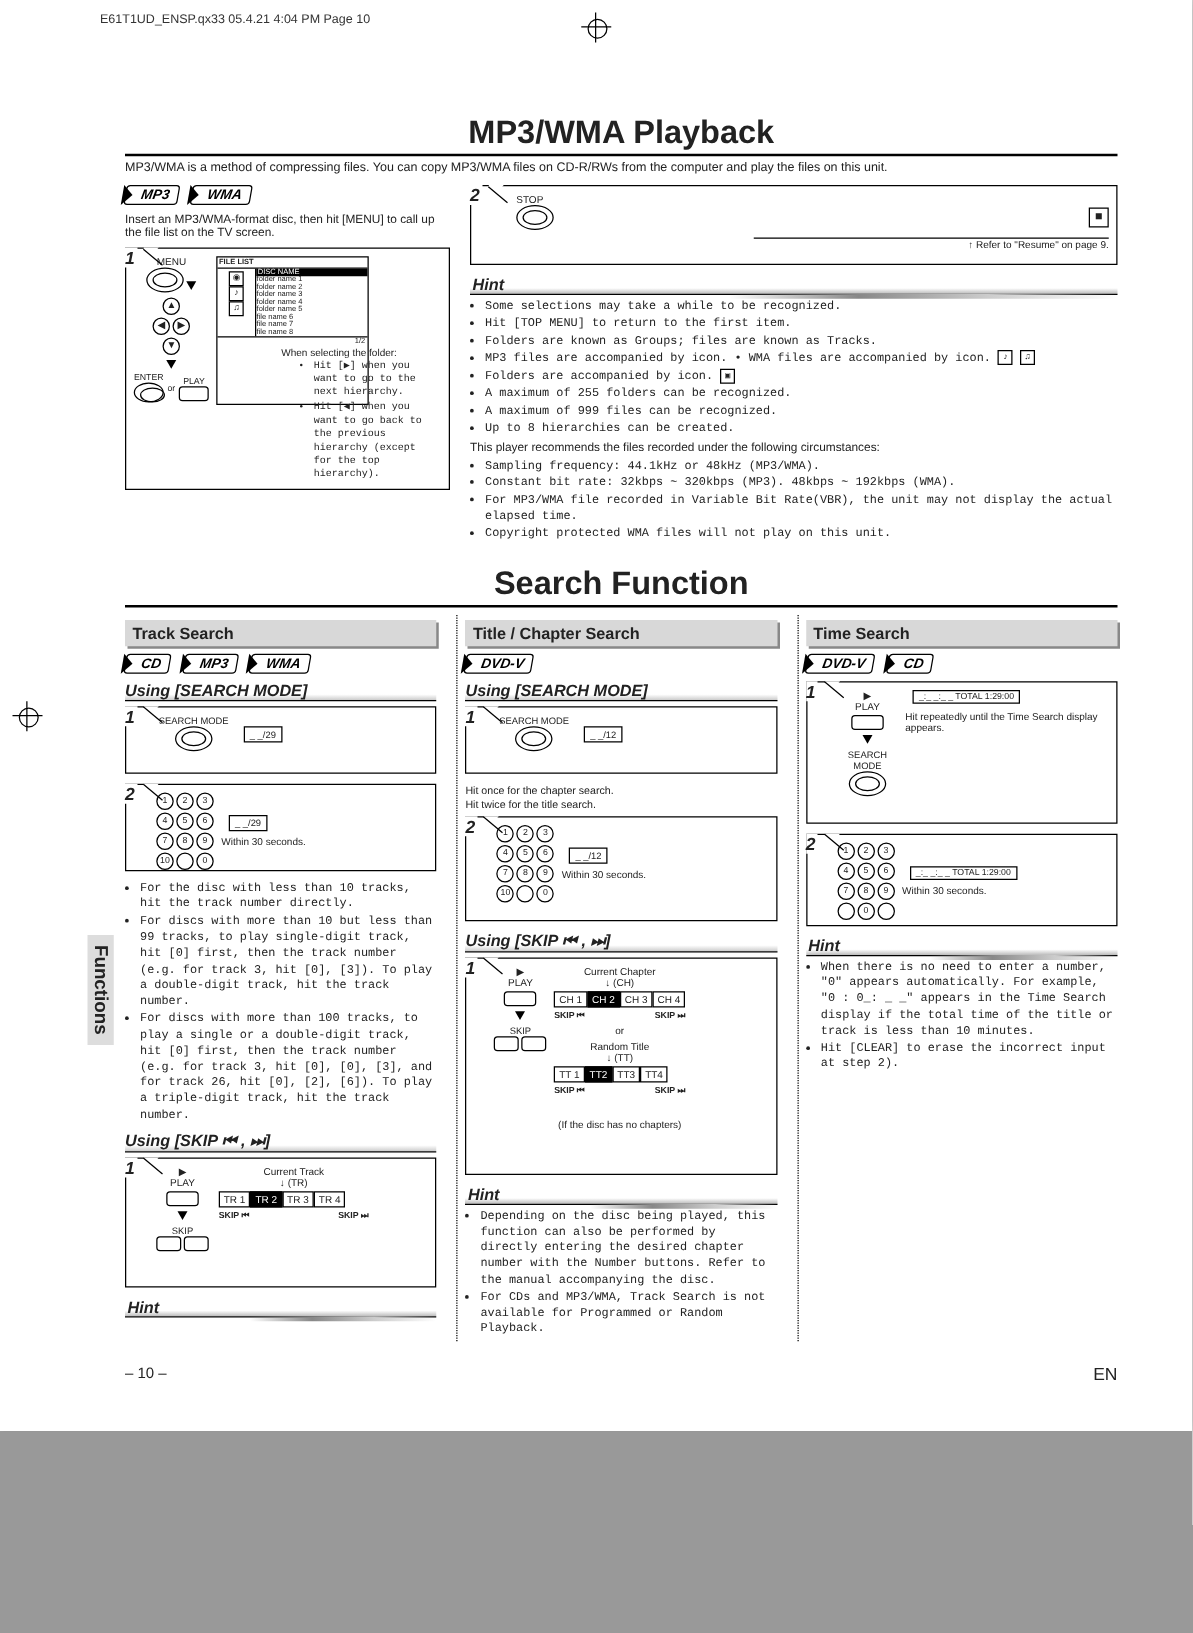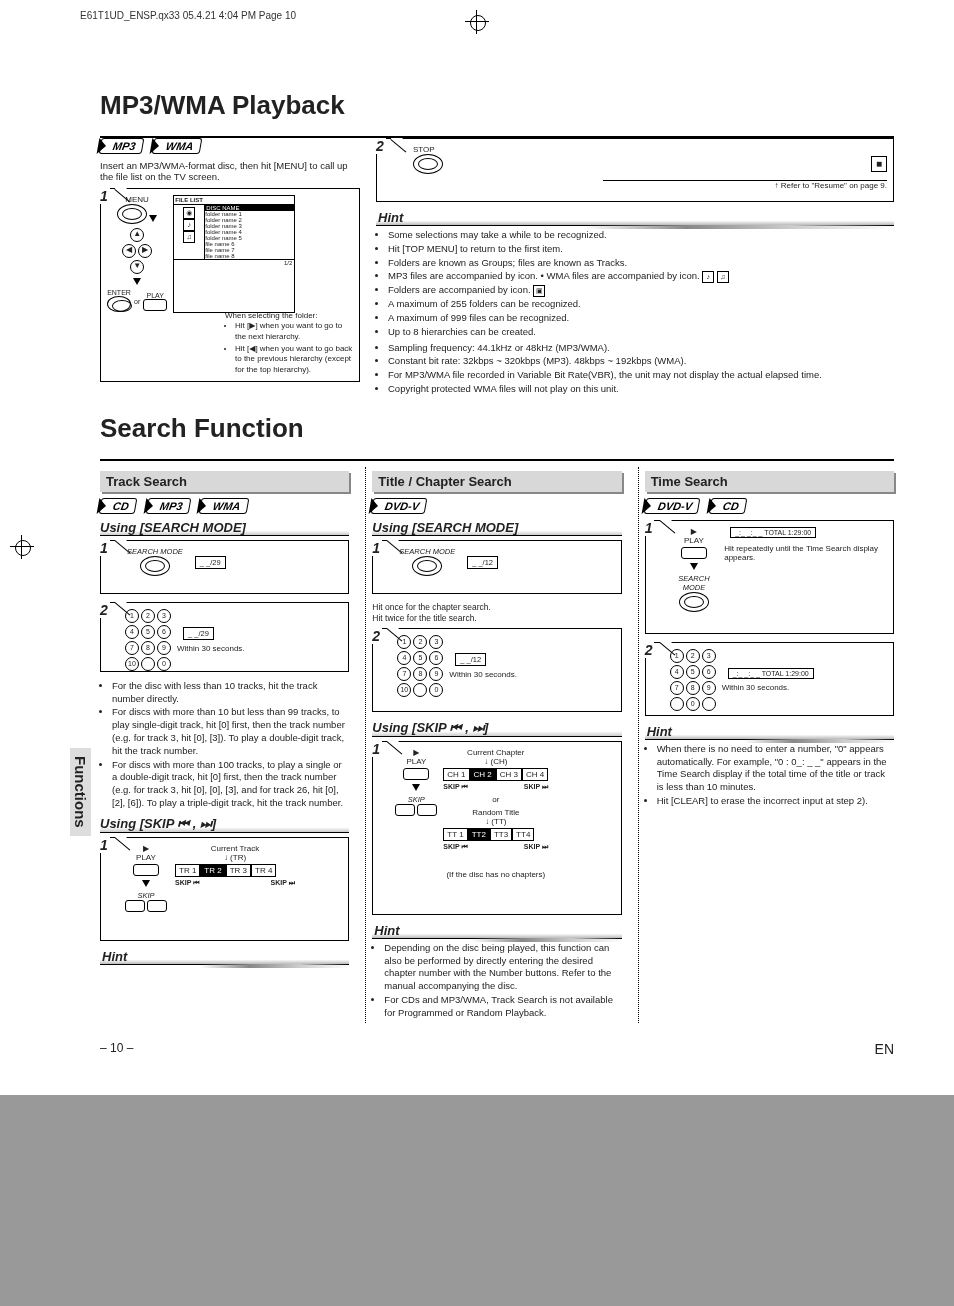--- a/index.html
+++ b/index.html
@@ -55,21 +55,22 @@
   .crop-left .circ {
     position:absolute; left:3px; top:3px; width:14px; height:14px;
     border:1px solid #000; border-radius:50%;
   }
 
   h1.title {
     font-size: 26px;
     font-weight: bold;
     margin: 70px 0 0 0;
     border-bottom: 2px solid #000;
-    padding-bottom: 15px;
+    padding-bottom: 2px;
+    text-align: center;
   }
   .intro {
     font-size: 10px;
     margin: 4px 0 8px 0;
   }
 
   .fmt-badge {
     display: inline-block;
     font-style: italic;
     font-weight: bold;
@@ -146,20 +147,21 @@
     width: 60%;
     height: 4px;
     background: linear-gradient(to right, transparent, #888, #ccc, transparent);
   }
 
   ul.bul {
     margin: 3px 0 3px 0;
     padding-left: 12px;
     font-size: 9.5px;
     line-height: 1.35;
+    font-family: Liberation Mono, monospace;
   }
   ul.bul li { margin-bottom: 1px; }
 
   .sect-head {
     background: #d8d8d8;
     font-weight: bold;
     font-size: 13px;
     padding: 3px 6px;
     margin: 4px 0 6px 0;
     box-shadow: 2px 2px 0 #888;
@@ -201,21 +203,21 @@
     margin-top: 18px;
     position: relative;
   }
   .footer .lang {
     position: absolute;
     right: 0;
     font-size: 14px;
   }
 
   .small { font-size: 8.5px; line-height: 1.3; }
-  .tiny { font-size: 7.5px; font-style: italic; }
+  .tiny { font-size: 7.5px; }
   .arrow-down {
     display: inline-block;
     width: 0; height: 0;
     border-left: 4px solid transparent;
     border-right: 4px solid transparent;
     border-top: 7px solid #000;
     margin: 2px 0;
   }
   .iconbox {
     display:inline-block;
@@ -279,20 +281,21 @@
 <div class="page">
   <div class="print-head">E61T1UD_ENSP.qx33  05.4.21 4:04 PM  Page 10</div>
   <div class="crop-top">
       <span class="circ"></span>
     </div>
   <div class="crop-left">
       <span class="circ"></span>
     </div>
 
   <h1 class="title">MP3/WMA Playback</h1>
+  <div class="intro">MP3/WMA is a method of compressing files. You can copy MP3/WMA files on CD-R/RWs from the computer and play the files on this unit.</div>
 
   <div class="twocol">
 
     <div class="col" style="flex:0 0 260px">
       <div style="margin-bottom:6px">
         <span class="fmt-badge">MP3</span>
         <span class="fmt-badge">WMA</span>
       </div>
       <div style="font-size:9.5px; margin-bottom:6px">Insert an MP3/WMA-format disc, then hit [MENU] to call up the file list on the TV screen.</div>
 
@@ -343,21 +346,21 @@
                 <div>file name 6</div>
                 <div>file name 7</div>
                 <div>file name 8</div>
               </div>
             </div>
             <div style="text-align:right;border-top:1px solid #000;padding:0 2px">1/2</div>
           </div>
         </div>
         <div style="position:absolute; right:4px; bottom:4px; width:130px; font-size:8px">
           <div>When selecting the folder:</div>
-          <ul class="bul" style="font-size:8px;margin:1px 0;padding-left:10px">
+          <ul class="bul" style="font-size:8px;margin:1px 16px;padding-left:10px">
             <li>Hit [▶] when you want to go to the next hierarchy.</li>
             <li>Hit [◀] when you want to go back to the previous hierarchy (except for the top hierarchy).</li>
           </ul>
         </div>
       </div>
     </div>
 
     <div class="col">
       <div class="stepbox" style="height:50px">
         <span class="stepnum">2</span>
@@ -380,20 +383,21 @@
       <ul class="bul">
         <li>Some selections may take a while to be recognized.</li>
         <li>Hit [TOP MENU] to return to the first item.</li>
         <li>Folders are known as Groups; files are known as Tracks.</li>
         <li><span>MP3 files are accompanied by  icon.      • WMA files are accompanied by  icon.</span> <span class="iconbox">♪</span> <span class="iconbox">♫</span></li>
         <li><span>Folders are accompanied by  icon.</span> <span class="iconbox">▣</span></li>
         <li>A maximum of 255 folders can be recognized.</li>
         <li>A maximum of 999 files can be recognized.</li>
         <li>Up to 8 hierarchies can be created.</li>
       </ul>
+      <div style="font-size:9.5px;margin:3px 0">This player recommends the files recorded under the following circumstances:</div>
       <ul class="bul">
         <li>Sampling frequency: 44.1kHz or 48kHz (MP3/WMA).</li>
         <li>Constant bit rate: 32kbps ~ 320kbps (MP3). 48kbps ~ 192kbps (WMA).</li>
         <li>For MP3/WMA file recorded in Variable Bit Rate(VBR), the unit may not display the actual elapsed time.</li>
         <li>Copyright protected WMA files will not play on this unit.</li>
       </ul>
     </div>
   </div>
 
   <h1 class="title" style="margin-top:14px">Search Function</h1>

